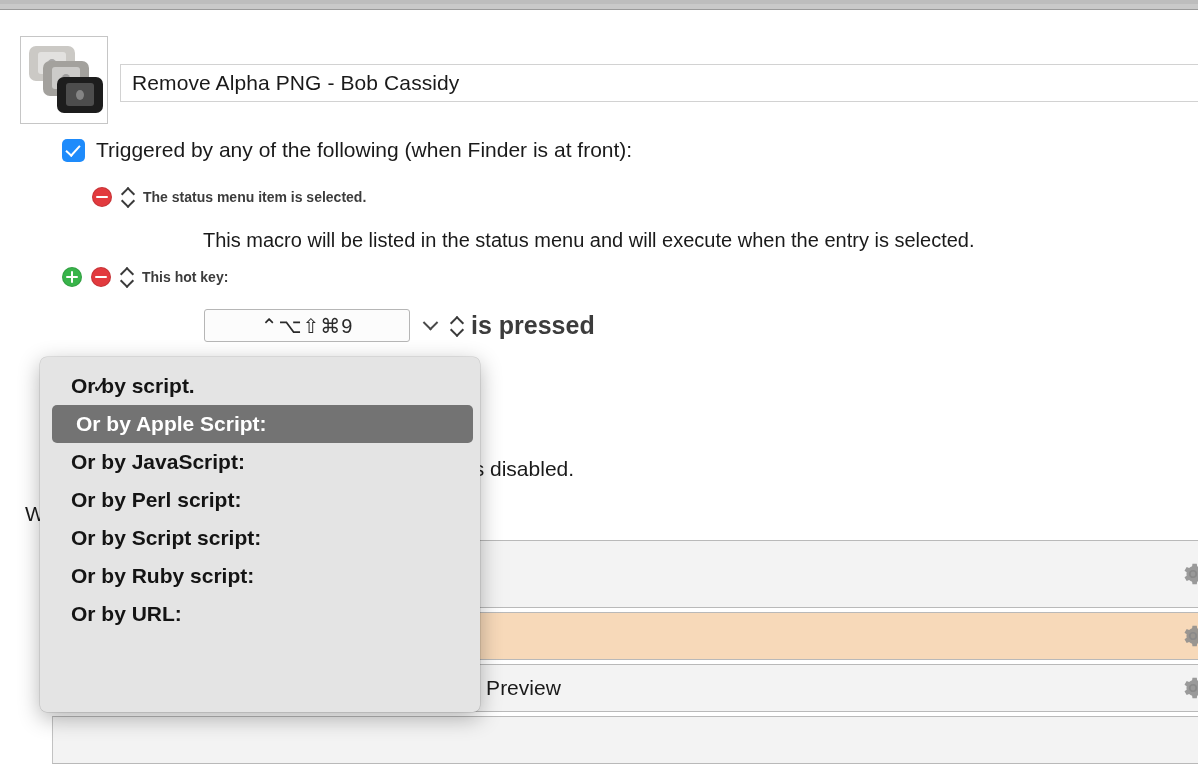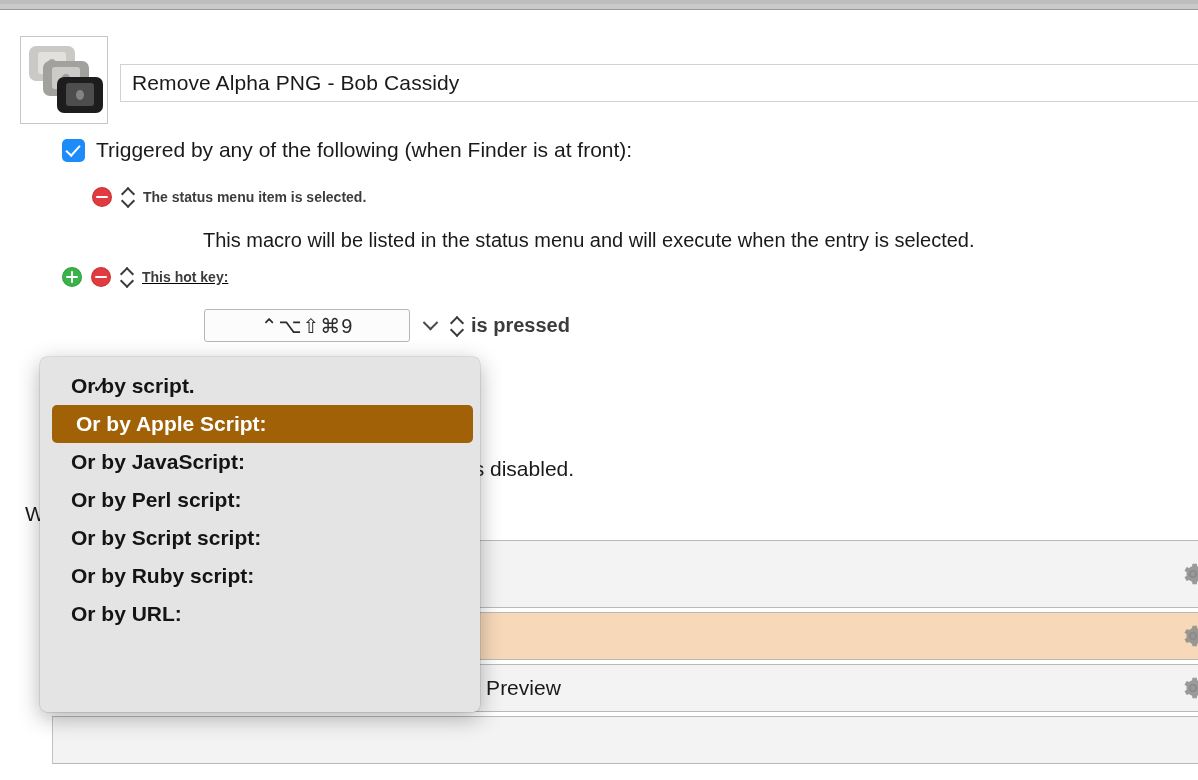--- a/index.html
+++ b/index.html
@@ -109,21 +109,21 @@
   .updown:before { top: 3px;  transform: rotate(-45deg); }
   .updown:after  { top: 10px; transform: rotate(135deg); }
 
   .trigger-row {
     position: absolute; display: flex; align-items: center; gap: 9px;
   }
   .trigger-row .t-label {
     font-size: 14px; font-weight: bold; color: #3c3c3c; white-space: nowrap;
   }
   .row-status { left: 92px; top: 186px; }
-  .row-hotkey { left: 62px; top: 266px; text-decoration: underline; }
+  .row-hotkey { left: 62px; top: 266px; }
 
   .status-desc {
     position: absolute; left: 203px; top: 229px;
     font-size: 20px; color: #1a1a1a; white-space: nowrap;
   }
 
   
   .hotkey-row {
     position: absolute; left: 204px; top: 309px;
     display: flex; align-items: center; gap: 0;
@@ -137,21 +137,21 @@
   .hotkey-chevron {
     width: 40px; height: 33px; display:flex; align-items:center; justify-content:center;
   }
   .hotkey-chevron i {
     display:block; width: 11px; height: 11px;
     border: solid #4a4a4a; border-width: 0 2.4px 2.4px 0;
     transform: rotate(45deg) translate(-2px,-2px);
   }
   .hotkey-press {
     display:flex; align-items:center; gap: 8px;
-    font-size: 20px; font-weight: bold; color: #3c3c3c; white-space: nowrap;
+    font-size: 25px; font-weight: bold; color: #3c3c3c; white-space: nowrap;
   }
 
   
   .bg-disabled-text {
     position: absolute; left: 420px; top: 457px;
     font-size: 21px; color: #1a1a1a; white-space: nowrap;
   }
   .bg-will-label {
     position: absolute; left: 25px; top: 502px;
     font-size: 21px; color: #1a1a1a; white-space: nowrap;
@@ -227,21 +227,21 @@
     font-size: 21px; font-weight: bold; color: #141414;
     padding-left: 24px;
     margin: 0 7px;
     border-radius: 5px;
     white-space: nowrap;
   }
   .menu-item .check {
     position: absolute; left: 52px;
     font-size: 20px; color: #141414; font-weight: normal;
   }
-  .menu-item.highlight { background: #a16207; color: #ffffff; margin-left: 12px; }
+  .menu-item.highlight { background: #737373; color: #ffffff; margin-left: 12px; }
 </style>
 </head>
 <body>
 
 <div id="root">
 
   <div class="chrome-strip">
     <div class="chrome-strip-inner"></div>
   </div>
 

